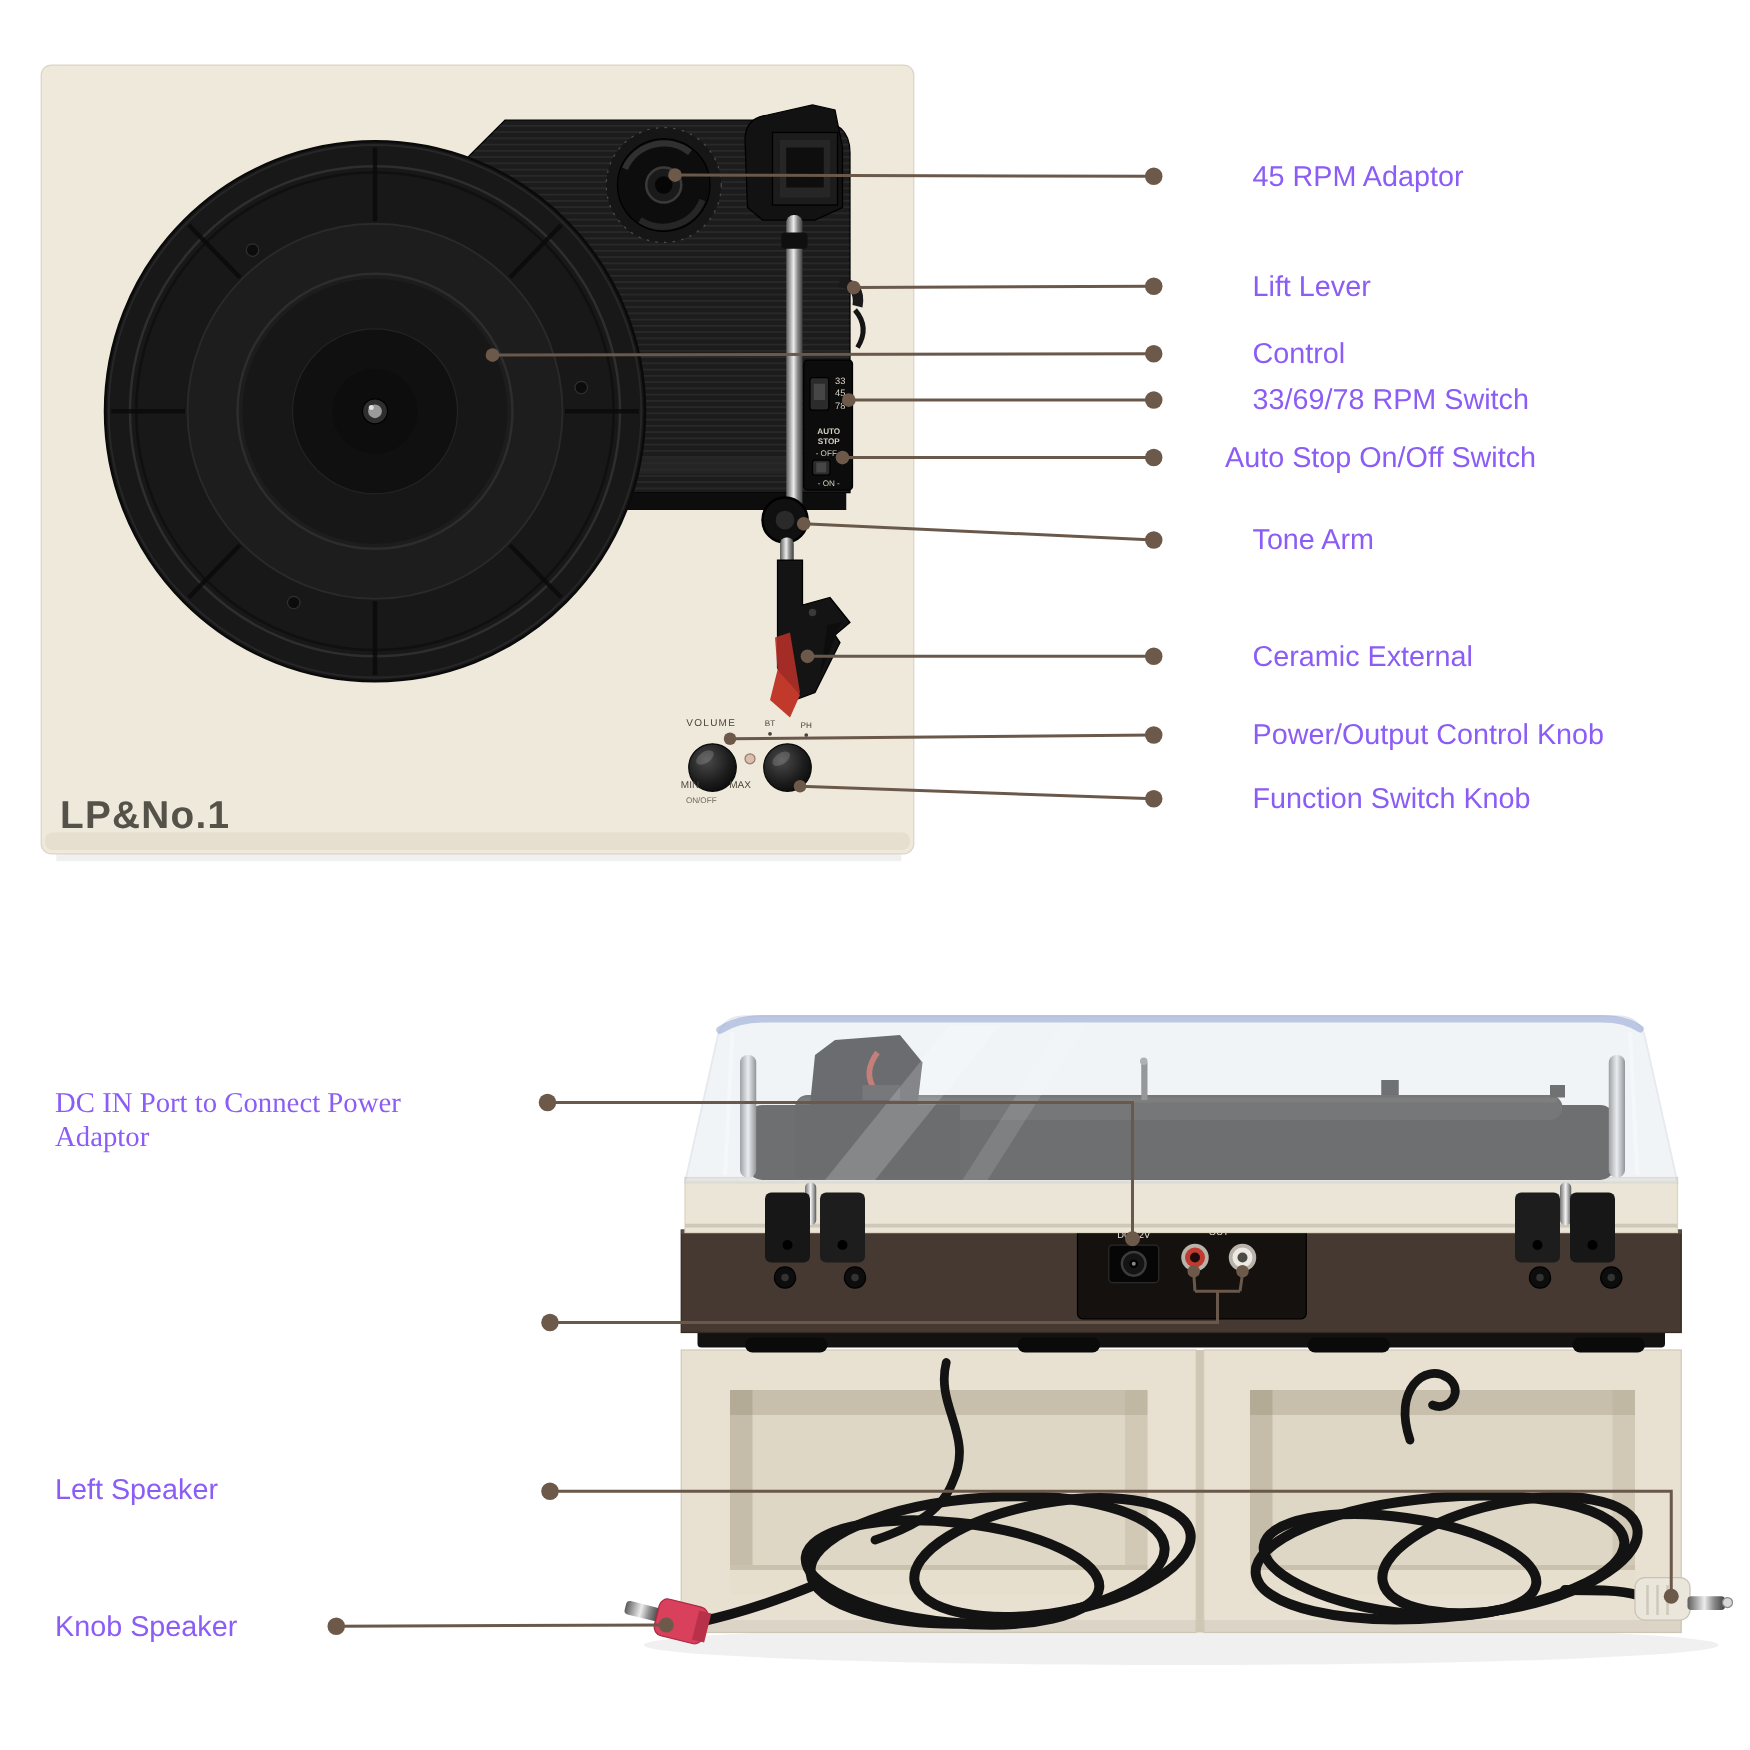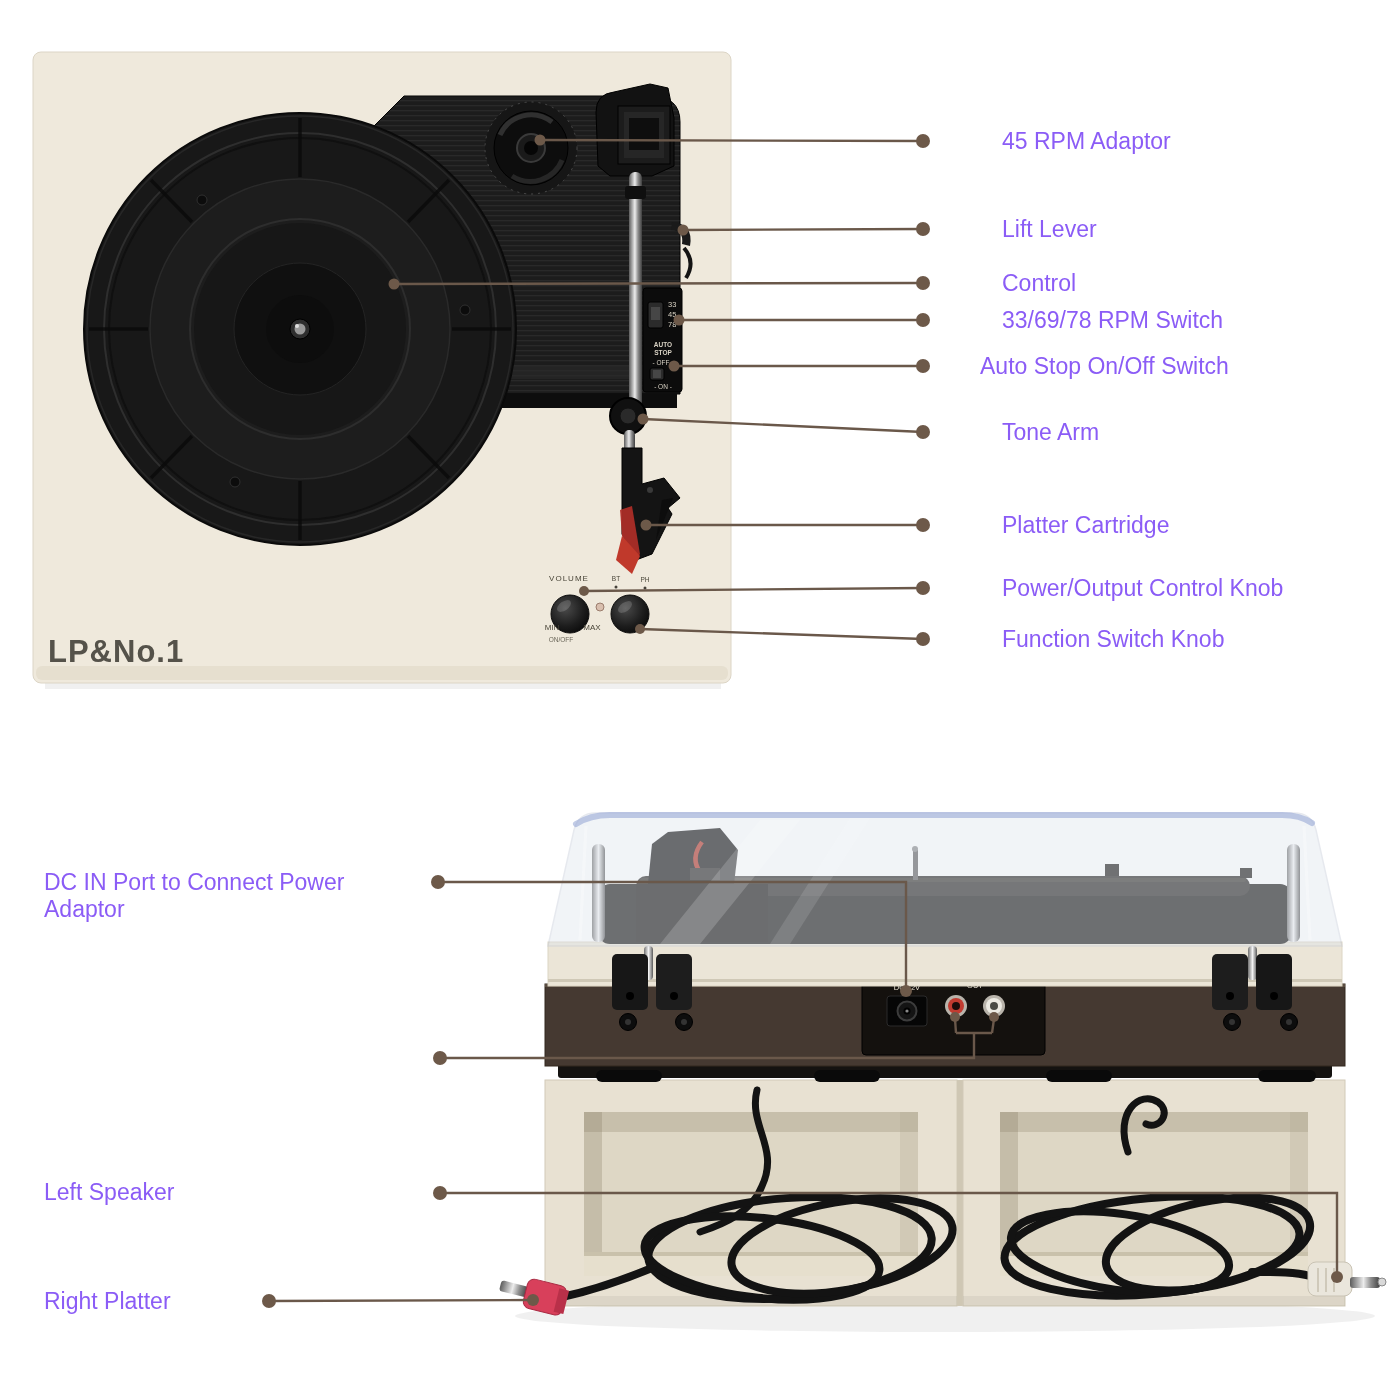--- a/index.html
+++ b/index.html
@@ -1,21 +1,21 @@
 <!DOCTYPE html>
 <html><head>
 <meta charset="utf-8">
 <style>
   html,body{margin:0;padding:0;background:#ffffff;}
   #stage{position:relative;width:1400px;height:1400px;background:#ffffff;overflow:hidden;
          font-family:"Liberation Sans", sans-serif;}
   #art{position:absolute;left:0;top:0;z-index:1;}
   .co-label{position:absolute;z-index:2;color:#8b5cf6;font:23px/27px "Liberation Sans", sans-serif;
             transform:translateY(-13.5px);white-space:nowrap;}
-  .co-label.wrap{white-space:normal;width:335px;}
+  .co-label.wrap{white-space:normal;width:335px;font-family:Liberation Serif, serif;}
   .svgtxt{font-family:"Liberation Sans", sans-serif;}
 </style>
 </head>
 <body>
 
 <div id="stage">
 
 <svg id="art" width="1400" height="1400" viewBox="0 0 1400 1400">
   <defs>
     <linearGradient id="chrome" x1="0" y1="0" x2="1" y2="0">
@@ -365,21 +365,21 @@
         </g>
   </g>
 </svg>
 
 <div class="co-label" style="left:1002px;top:141px">45 RPM Adaptor</div>
 <div class="co-label" style="left:1002px;top:229px">Lift Lever</div>
 <div class="co-label" style="left:1002px;top:283px">Control</div>
 <div class="co-label" style="left:1002px;top:320px">33/69/78 RPM Switch</div>
 <div class="co-label" style="left:980px;top:366px">Auto Stop On/Off Switch</div>
 <div class="co-label" style="left:1002px;top:432px">Tone Arm</div>
-<div class="co-label" style="left:1002px;top:525px">Platter Cartridge</div>
+<div class="co-label" style="left:1002px;top:525px">Ceramic External</div>
 <div class="co-label" style="left:1002px;top:588px">Power/Output Control Knob</div>
 <div class="co-label" style="left:1002px;top:639px">Function Switch Knob</div>
 
 <div class="co-label wrap" style="left:44px;top:882px">DC IN Port to Connect Power Adaptor</div>
 <div class="co-label" style="left:44px;top:1192px">Left Speaker</div>
-<div class="co-label" style="left:44px;top:1301px">Right Platter</div>
+<div class="co-label" style="left:44px;top:1301px">Knob Speaker</div>
 
 </div>
 
 </body></html>

